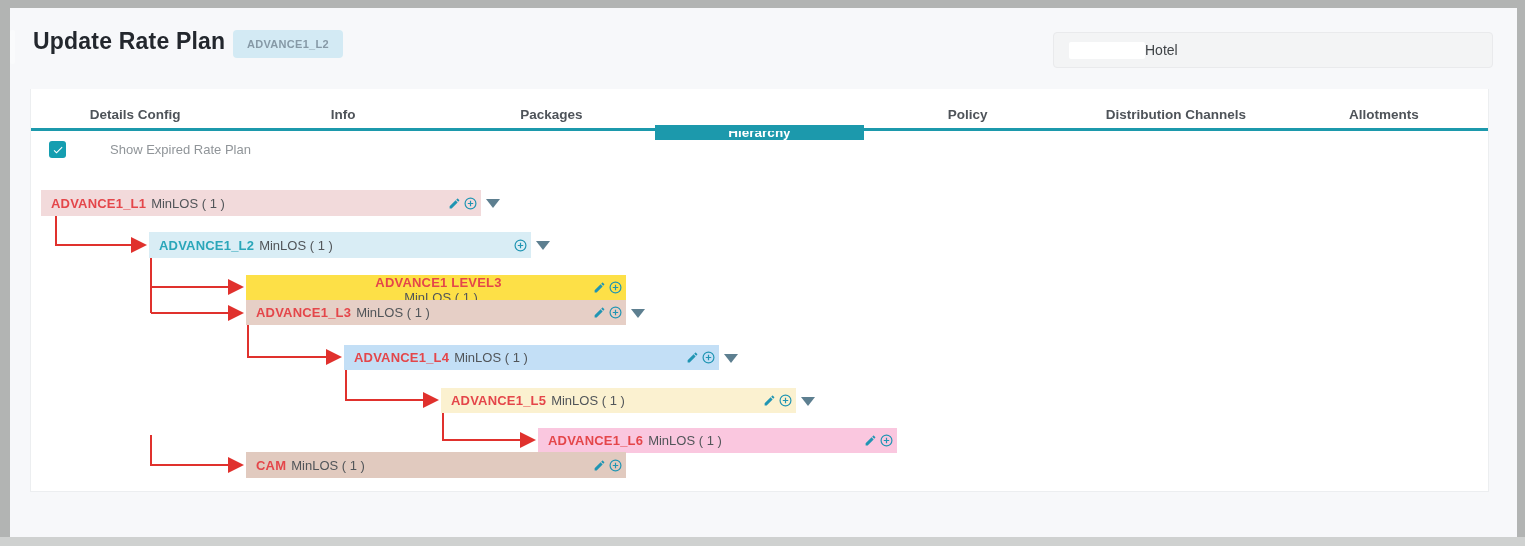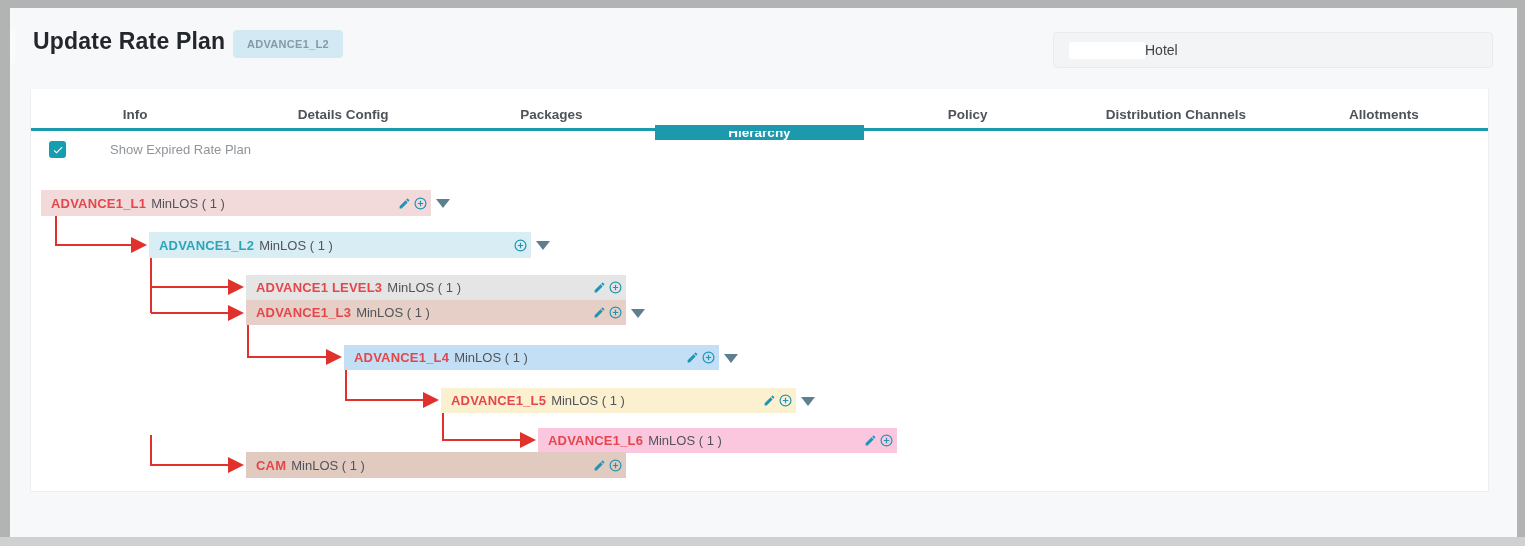--- a/index.html
+++ b/index.html
@@ -49,22 +49,22 @@
 <div class="hdr-title">Update Rate Plan</div>
 <div class="hdr-badge">ADVANCE1_L2</div>
 
 <div class="hotel-box">
   <span class="hotel-redact"></span>
   <span class="hotel-label">Hotel</span>
 </div>
 
 <div class="card">
   <div class="tabs" id="tabs">
+      <div class="tab">Details Config</div>
       <div class="tab">Info</div>
-      <div class="tab">Details Config</div>
       <div class="tab">Packages</div>
       <div class="tab active">Hierarchy</div>
       <div class="tab">Policy</div>
       <div class="tab">Distribution Channels</div>
       <div class="tab">Allotments</div>
     </div>
   <div class="tab-underline"></div>
 
   <div class="chk-row">
     <div class="chk">
@@ -85,21 +85,21 @@
       <path d="M120,169 V224" fill="none" stroke="#e0312d" stroke-width="2"></path>
       <path d="M120,198 H211" fill="none" stroke="#e0312d" stroke-width="2" marker-end="url(#arrow)"></path>
       <path d="M120,224 H211" fill="none" stroke="#e0312d" stroke-width="2" marker-end="url(#arrow)"></path>
       <path d="M217,236 V268 H309" fill="none" stroke="#e0312d" stroke-width="2" marker-end="url(#arrow)"></path>
       <path d="M315,281 V311 H406" fill="none" stroke="#e0312d" stroke-width="2" marker-end="url(#arrow)"></path>
       <path d="M412,324 V351 H503" fill="none" stroke="#e0312d" stroke-width="2" marker-end="url(#arrow)"></path>
       <path d="M120,346 V376 H211" fill="none" stroke="#e0312d" stroke-width="2" marker-end="url(#arrow)"></path>
     </svg>
 
   <div id="tree-nodes">
-      <div class="bar" style="left: 10px; top: 101px; width: 390px; height: 26px; background: rgb(242, 218, 219);">
+      <div class="bar" style="left: 10px; top: 101px; width: 440px; height: 26px; background: rgb(242, 218, 219);">
         <span class="nm" style="color: rgb(228, 70, 74);">ADVANCE1_L1</span>
         <span class="meta">MinLOS ( 1 )</span>
         <div class="bar-icons">
           <span class="icon-btn">
             <svg viewBox="0 0 24 24">
               <path d="M3 17.25V21h3.75L17.8 9.94l-3.75-3.75L3 17.25zM20.7 7.04c.39-.39.39-1.02 0-1.41l-2.34-2.34c-.39-.39-1.02-.39-1.41 0l-1.83 1.83 3.75 3.75 1.83-1.83z" fill="#2095b3"></path>
             </svg>
           </span>
           <span class="icon-btn">
             <svg viewBox="0 0 24 24">
@@ -116,21 +116,21 @@
         <div class="bar-icons">
           <span class="icon-btn">
             <svg viewBox="0 0 24 24">
               <circle cx="12" cy="12" r="10" fill="none" stroke="#2095b3" stroke-width="2.2"></circle>
               <path d="M12 7v10M7 12h10" stroke="#2095b3" stroke-width="2.2"></path>
             </svg>
           </span>
         </div>
         <span class="caret"></span>
       </div>
-      <div class="bar" style="left: 215px; top: 186px; width: 380px; height: 25px; background: #e5e5e5;">
+      <div class="bar" style="left: 215px; top: 186px; width: 380px; height: 25px; background: #fde047; flex-direction: column;">
         <span class="nm" style="color: rgb(228, 70, 74);">ADVANCE1 LEVEL3</span>
         <span class="meta">MinLOS ( 1 )</span>
         <div class="bar-icons">
           <span class="icon-btn">
             <svg viewBox="0 0 24 24">
               <path d="M3 17.25V21h3.75L17.8 9.94l-3.75-3.75L3 17.25zM20.7 7.04c.39-.39.39-1.02 0-1.41l-2.34-2.34c-.39-.39-1.02-.39-1.41 0l-1.83 1.83 3.75 3.75 1.83-1.83z" fill="#2095b3"></path>
             </svg>
           </span>
           <span class="icon-btn">
             <svg viewBox="0 0 24 24">

